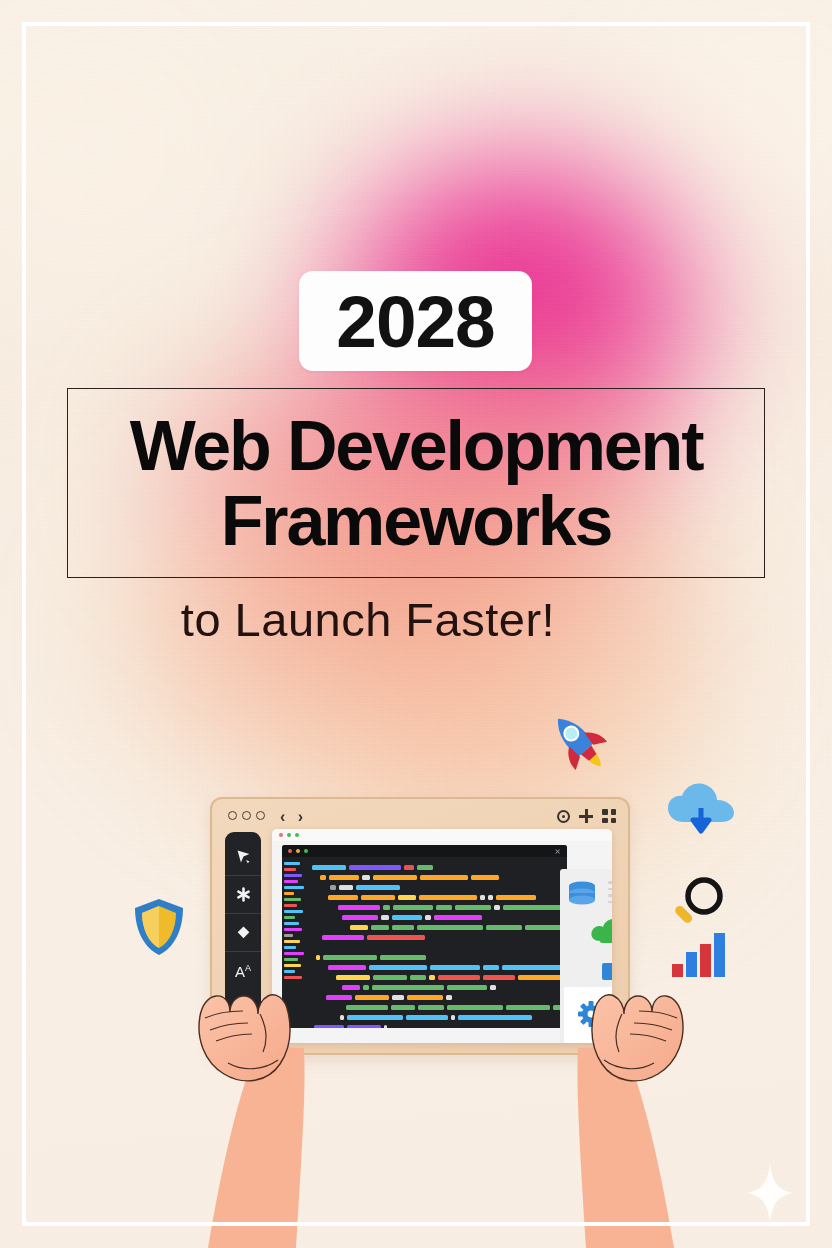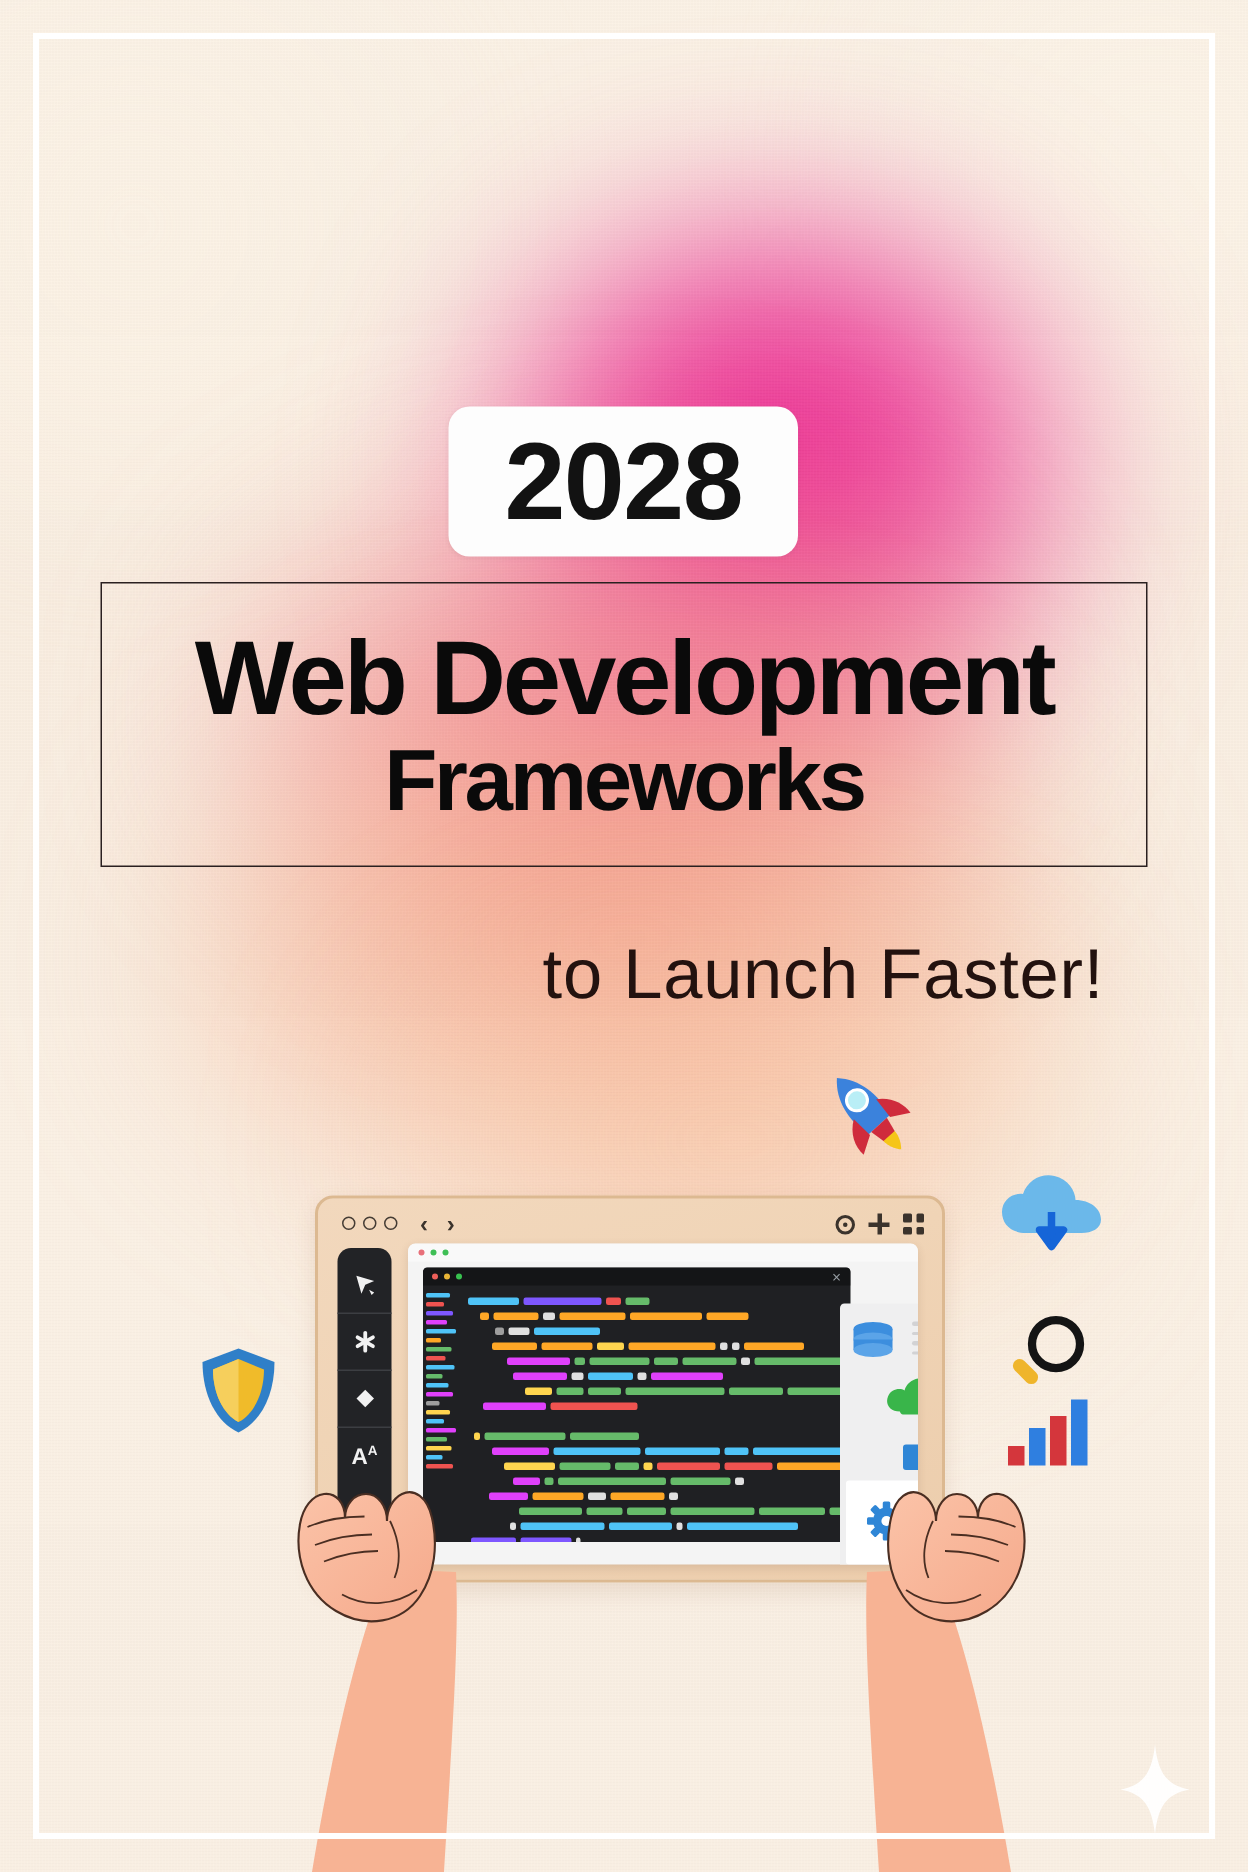--- a/index.html
+++ b/index.html
@@ -114,33 +114,32 @@
   }
   .headline-line {
     font-family: "Liberation Sans", sans-serif;
     font-weight: 700;
     color: #0a0a0a;
     line-height: .98;
     letter-spacing: -2.2px;
     white-space: nowrap;
   }
   .headline-1 { font-size: 70px; margin-bottom: 6px; }
-  .headline-2 { font-size: 58px; }
+  .headline-2 { font-size: 70px; }
 
   .subtitle {
     position: absolute;
     left: 0; top: 592px;
     width: 736px;
-    text-align: right;
+    text-align: center;
     font-family: "Liberation Sans", sans-serif;
     font-weight: 300;
     font-size: 47px;
     letter-spacing: .5px;
     color: #23120f;
-    margin-top: 29px;
   }
 
   
   .illustration { position: absolute; left: 0; top: 0; width: 832px; height: 1248px; z-index: 10; }
 
   
   .float-icon { position: absolute; }
   .icon-rocket  { left: 540px; top: 703px; width: 76px; height: 76px; }
   .icon-cloud   { left: 665px; top: 778px; width: 72px; height: 62px; }
   .icon-shield  { left: 130px; top: 896px; width: 58px; height: 62px; }
@@ -183,21 +182,21 @@
     border-radius: 9px;
     padding-top: 6px;
     z-index: 3;
   }
   .rail-item {
     height: 38px; display: flex; align-items: center; justify-content: center;
     border-bottom: 1px solid #3c3e42;
     color: #f2f2f2;
   }
   .rail-item:last-child { border-bottom: none; }
-  .rail-label { font-size: 15px; font-weight: 700; font-family: "Liberation Sans", sans-serif; }
+  .rail-label { font-size: 15px; font-weight: 400; font-family: "Liberation Sans", sans-serif; }
   .rail-label sup { font-size: 9px; }
 
   
   .browser {
     position: absolute;
     left: 60px; top: 30px;
     width: 340px; height: 214px;
     background: #f4f4f4;
     border-radius: 5px;
     box-shadow: 0 2px 6px rgba(90,60,40,.14);

